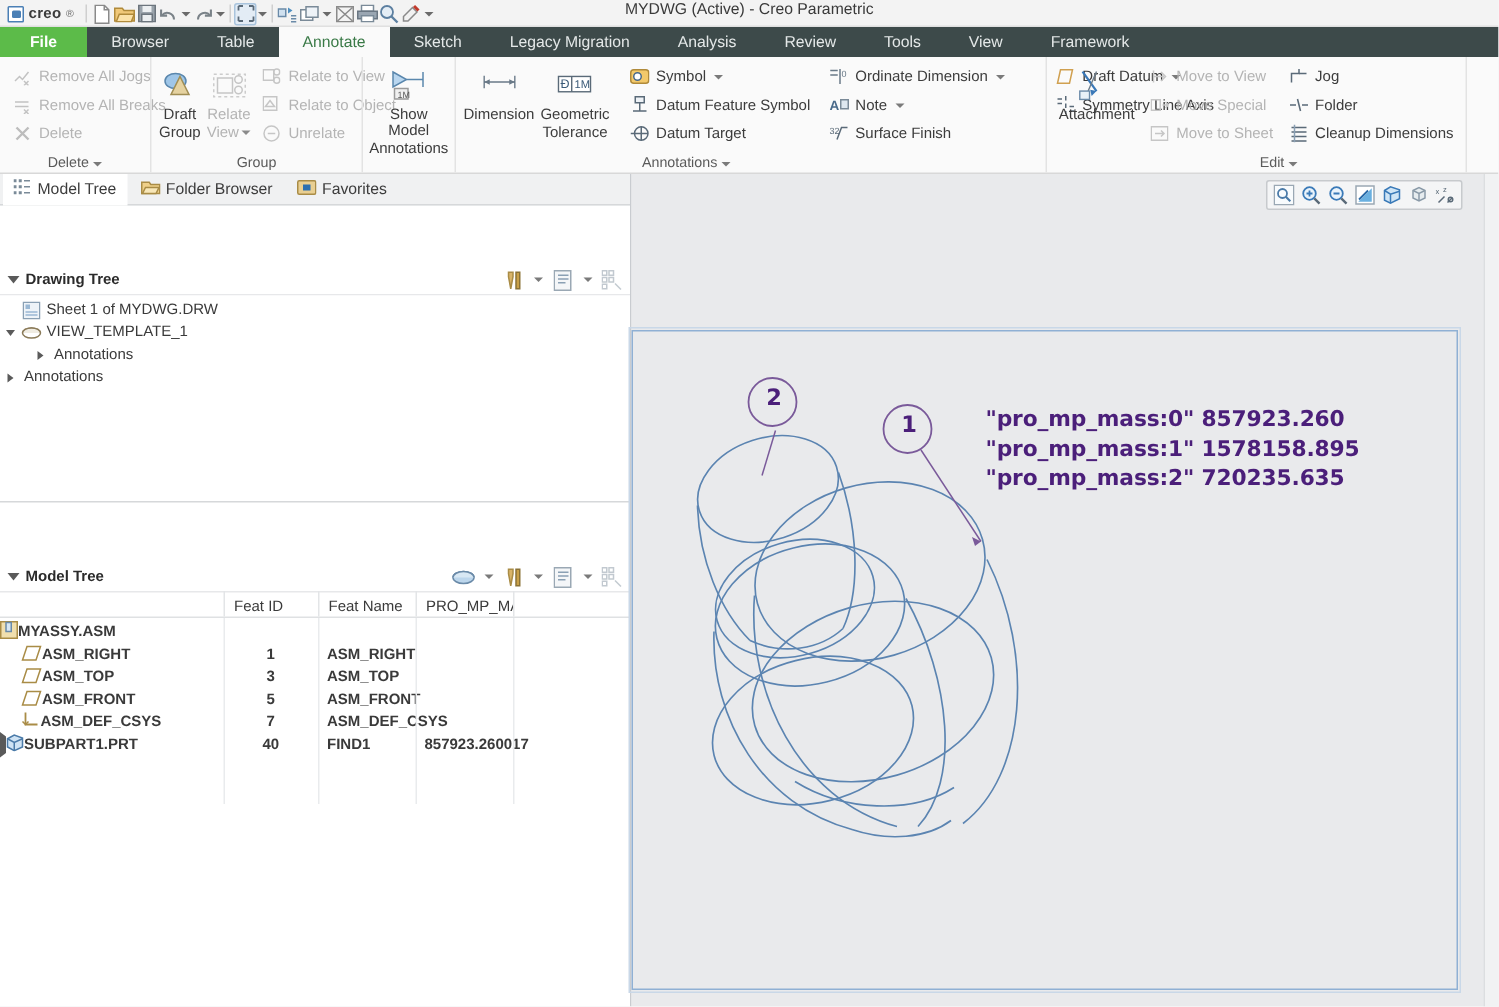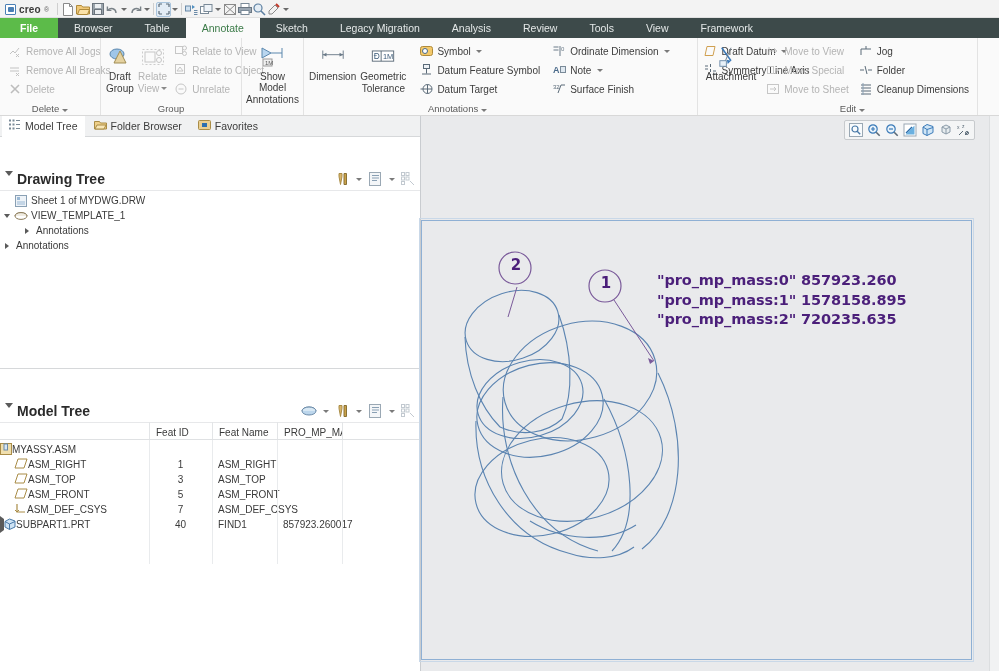--- a/index.html
+++ b/index.html
@@ -79,35 +79,35 @@
   .bigbtn.dis{ color:#b4b4b4;}
   .bigbtn .bico{ width:26px;height:26px;display:flex;align-items:center;justify-content:center;}
   .bigbtn .lbl{ display:block;}
   .bigbtn .caret{ display:flex;align-items:center;justify-content:center;gap:2px;}
   .bigbtn .caret:after{content:"";border-left:3px solid transparent;border-right:3px solid transparent;
         border-top:3px solid #8a8a8a;}
 
   
   .main{ position:absolute; top:116px; left:0; right:0; bottom:0; display:flex; }
   .leftpanel{ width:421px; background:#ffffff; display:flex; flex-direction:column;
-              border-right:1px solid #c9ccd0; position:relative;gap:34px;}
+              border-right:1px solid #c9ccd0; position:relative;}
   .canvaswrap{ flex:1; background:#e9eaec; position:relative; }
 
   
   .navtabs{ height:21px; background:#f0f1f2; display:flex; align-items:center;
             border-bottom:1px solid #d6d8da; padding-left:2px; gap:2px;}
   .navtab{ display:flex;align-items:center;gap:4px;padding:0 7px;height:21px;font-size:10.5px;
            color:#3c3c3c; cursor:default;}
   .navtab.sel{ background:#ffffff; }
 
   
   .pane-head{
-    height:20px; display:flex; padding:0 4px 0 5px;
-    font-size:14px; font-weight:bold; color:#2b2b2b; gap:4px;
-    border-bottom:1px solid #e7e8ea; background:#ffffff;
+    height:20px; display:flex; align-items:center; padding:0 4px 0 5px;
+    font-size:10px; font-weight:bold; color:#2b2b2b; gap:4px;
+    border-bottom:1px solid #e7e8ea; background:#ffffff;margin-top:40px;
   }
   .pane-head .spacer{ flex:1;}
   .tri{ width:0;height:0;border-left:4px solid transparent;border-right:4px solid transparent;
         border-top:5px solid #5a5a5a; }
   .tri.right{ border-top:4px solid transparent;border-bottom:4px solid transparent;
               border-left:5px solid #5a5a5a;border-right:0;}
   .tri.sm{ border-left-width:3px;border-right-width:3px;border-top-width:4px;}
   .tri.right.sm{ border-top-width:3px;border-bottom-width:3px;border-left-width:4px;}
   .hdricon{ width:16px;height:16px;display:flex;align-items:center;justify-content:center;cursor:default;}
   .hdrcaret{ width:9px;height:16px;display:flex;align-items:center;justify-content:center;cursor:default;}
@@ -126,21 +126,21 @@
 
   
   .mt-cols{ display:flex; height:17px; align-items:flex-end; border-bottom:1px solid #dfe1e3;
             font-size:10px; color:#3a3a3a;text-align:right; }
   .mt-col{ border-left:1px solid #e3e5e7; padding:0 0 1px 6px; height:17px; display:flex; align-items:flex-end;}
   .c-name{ width:149px; border-left:0;}
   .c-fid{ width:63px; }
   .c-fname{ width:65px; }
   .c-mass{ width:65px; }
   .c-tail{ flex:1; }
-  .mt-row{ display:flex; height:15px; font-size:10px; color:#3a3a3a; align-items:flex-end;}
+  .mt-row{ display:flex; height:15px; font-size:10px; color:#3a3a3a; align-items:flex-end;font-weight:bold;}
   .mt-c{ height:15px; display:flex; align-items:center; }
   .mt-name{ width:149px; display:flex; align-items:center; }
   .mt-fid{ width:63px; justify-content:center; }
   .mt-fname{ width:65px; padding-left:6px;}
   .mt-mass{ width:110px; padding-left:6px;}
   .vline{ position:absolute; top:0; bottom:0; width:1px; background:#e9ebed;}
 
   
   .viewtools{
     position:absolute; top:4px; right:24px; height:20px; display:flex; align-items:center;
@@ -252,20 +252,21 @@
           </svg>
       </div>
       <div class="qicon" title="Annotate">
         <svg width="14" height="13" viewBox="0 0 14 13">
             <path d="M1 8l6-6 3 3-6 6H1z" fill="#f2f2f2" stroke="#8a8a8a"></path>
             <path d="M8 1l3 3" stroke="#c0392b" stroke-width="2"></path>
           </svg>
       </div>
       <div class="qcaret"></div>
     </div>
+    <div class="apptitle">MYDWG (Active) - Creo Parametric</div>
   </div>
 
   <div class="tabbar">
     <div class="tab file">File</div>
     <div class="tab">Browser</div>
     <div class="tab">Table</div>
     <div class="tab active">Annotate</div>
     <div class="tab">Sketch</div>
     <div class="tab">Legacy Migration</div>
     <div class="tab">Analysis</div>

